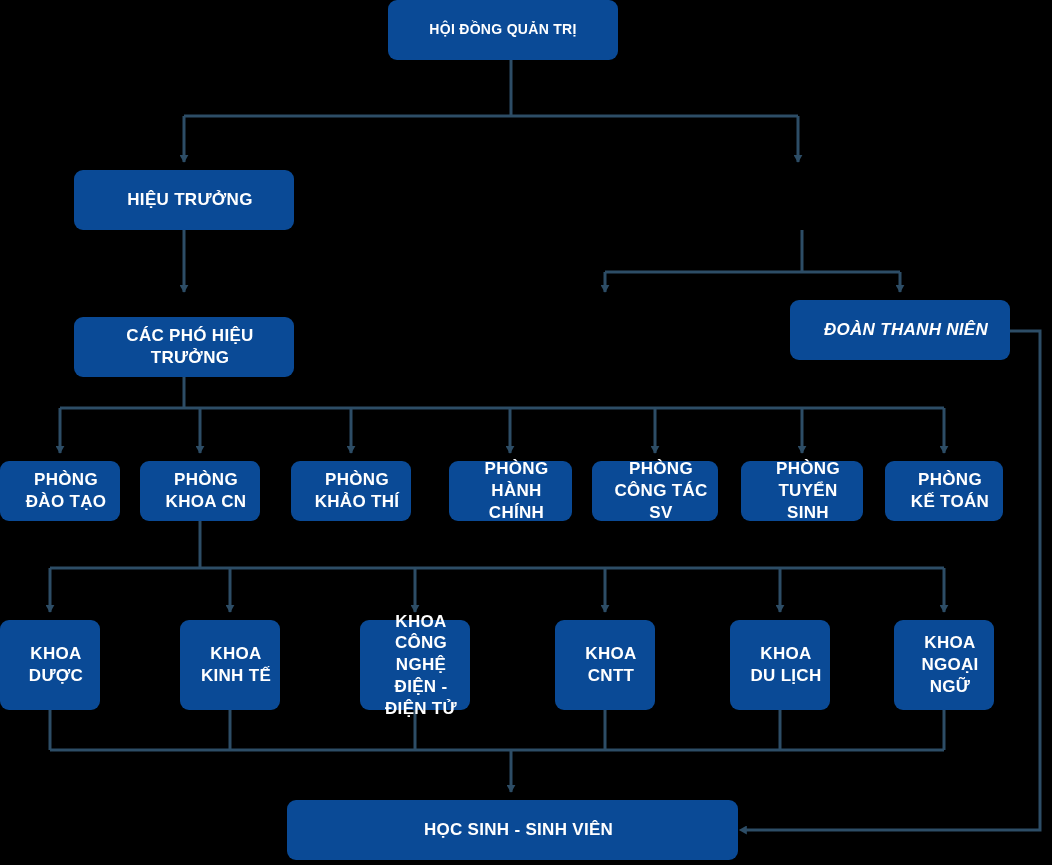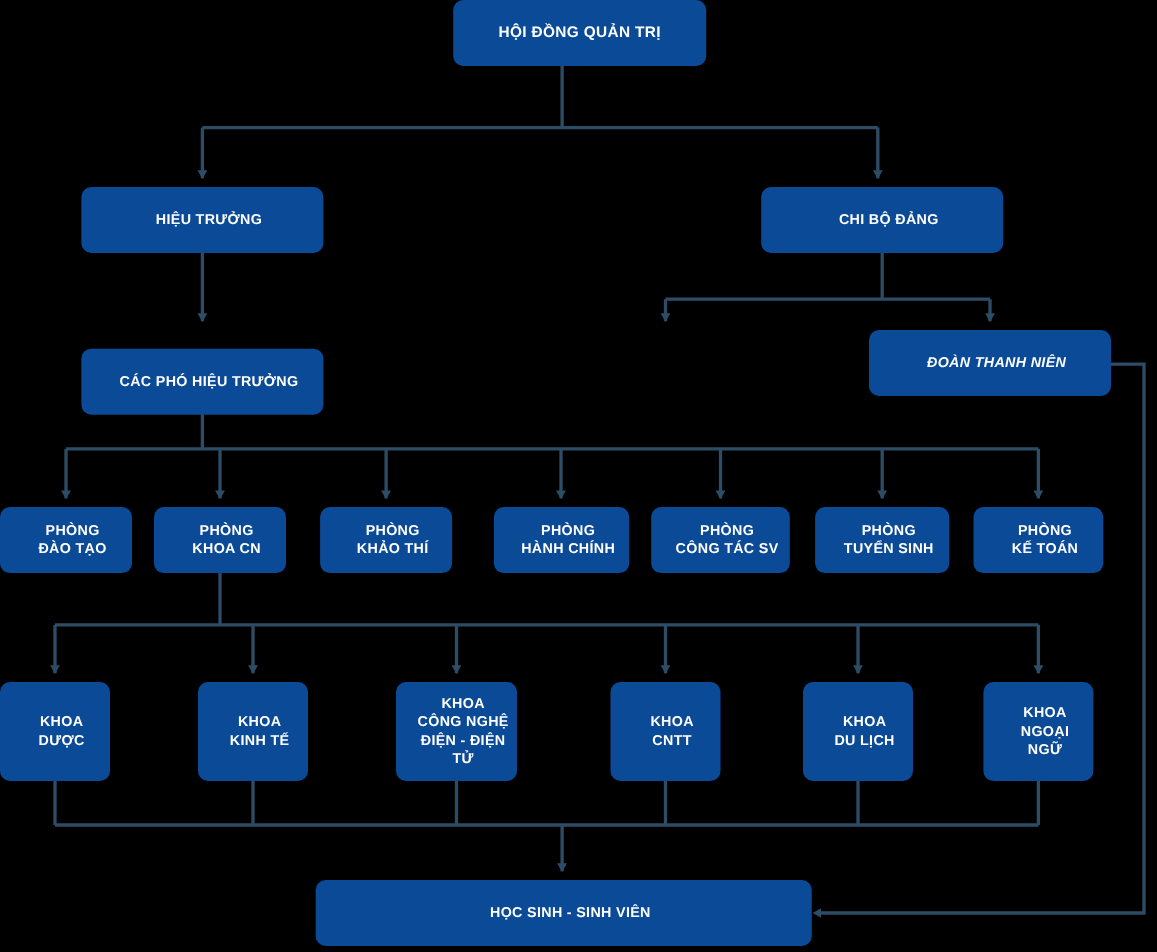--- a/index.html
+++ b/index.html
@@ -37,21 +37,21 @@
     letter-spacing: 0.3px;
     line-height: 1.28;
     padding: 2px 6px;
     z-index: 2;
   }
   .node .label {
     display: block;
     width: 100%;
     white-space: pre-line;
   }
-  .t13 { font-size: 13px; padding-left: 18px; }
+  .t13 { font-size: 17px; padding-left: 18px; }
   .t14 { font-size: 14px; }
 </style>
 </head>
 <body>
 
 <div id="chart-root">
 
   <svg id="connector-layer" viewBox="0 0 1052 865" width="1052" height="865" xmlns="http://www.w3.org/2000/svg">
     <defs>
       <marker id="arrow-down" markerWidth="9" markerHeight="9" refX="4.5" refY="7.2" orient="0" markerUnits="userSpaceOnUse">
@@ -101,29 +101,26 @@
       <path d="M605,710 L605,750"></path>
       <path d="M780,710 L780,750"></path>
       <path d="M944,710 L944,750"></path>
       <path d="M50,750 L944,750"></path>
       <path d="M511,750 L511,792" marker-end="url(#arrow-down)"></path>
 
       <path d="M1010,331 L1040,331 L1040,830 L745,830" marker-end="url(#arrow-left)"></path>
     </g>
   </svg>
 
-  <div class="node t14" style="left:412px; top:0px; width:230px; height:60px;">
+  <div class="node t14" style="left:388px; top:0px; width:230px; height:60px;">
     <span class="label">HỘI ĐỒNG QUẢN TRỊ</span>
   </div>
 
   <div class="node t13" style="left:74px; top:170px; width:220px; height:60px;">
     <span class="label">HIỆU TRƯỞNG</span>
-  </div>
-  <div class="node t13" style="left:692px; top:170px; width:220px; height:60px;">
-    <span class="label">CHI BỘ ĐẢNG</span>
   </div>
 
   <div class="node t13" style="left:74px; top:300px; width:220px; height:60px;margin-top:17px;">
     <span class="label">CÁC PHÓ HIỆU TRƯỞNG</span>
   </div>
   <div class="node t13" style="left:790px; top:300px; width:220px; height:60px;font-style:italic;">
     <span class="label">ĐOÀN THANH NIÊN</span>
   </div>
 
   <div class="node t13" style="left:0px; top:461px; width:120px; height:60px;">

